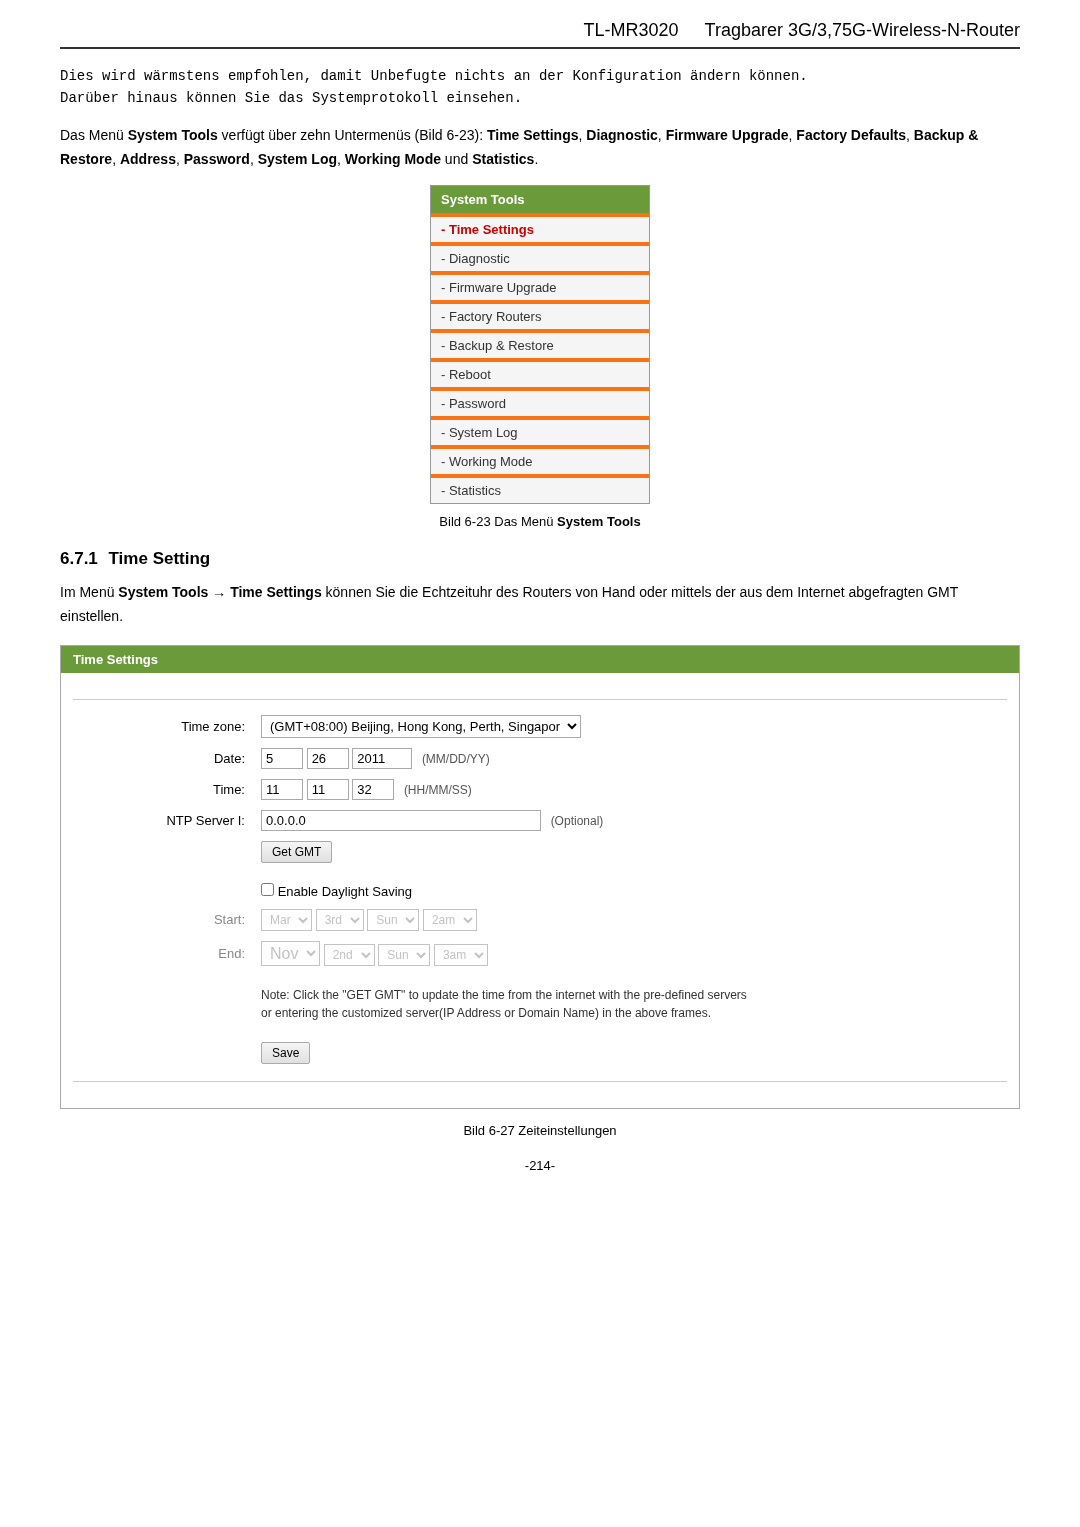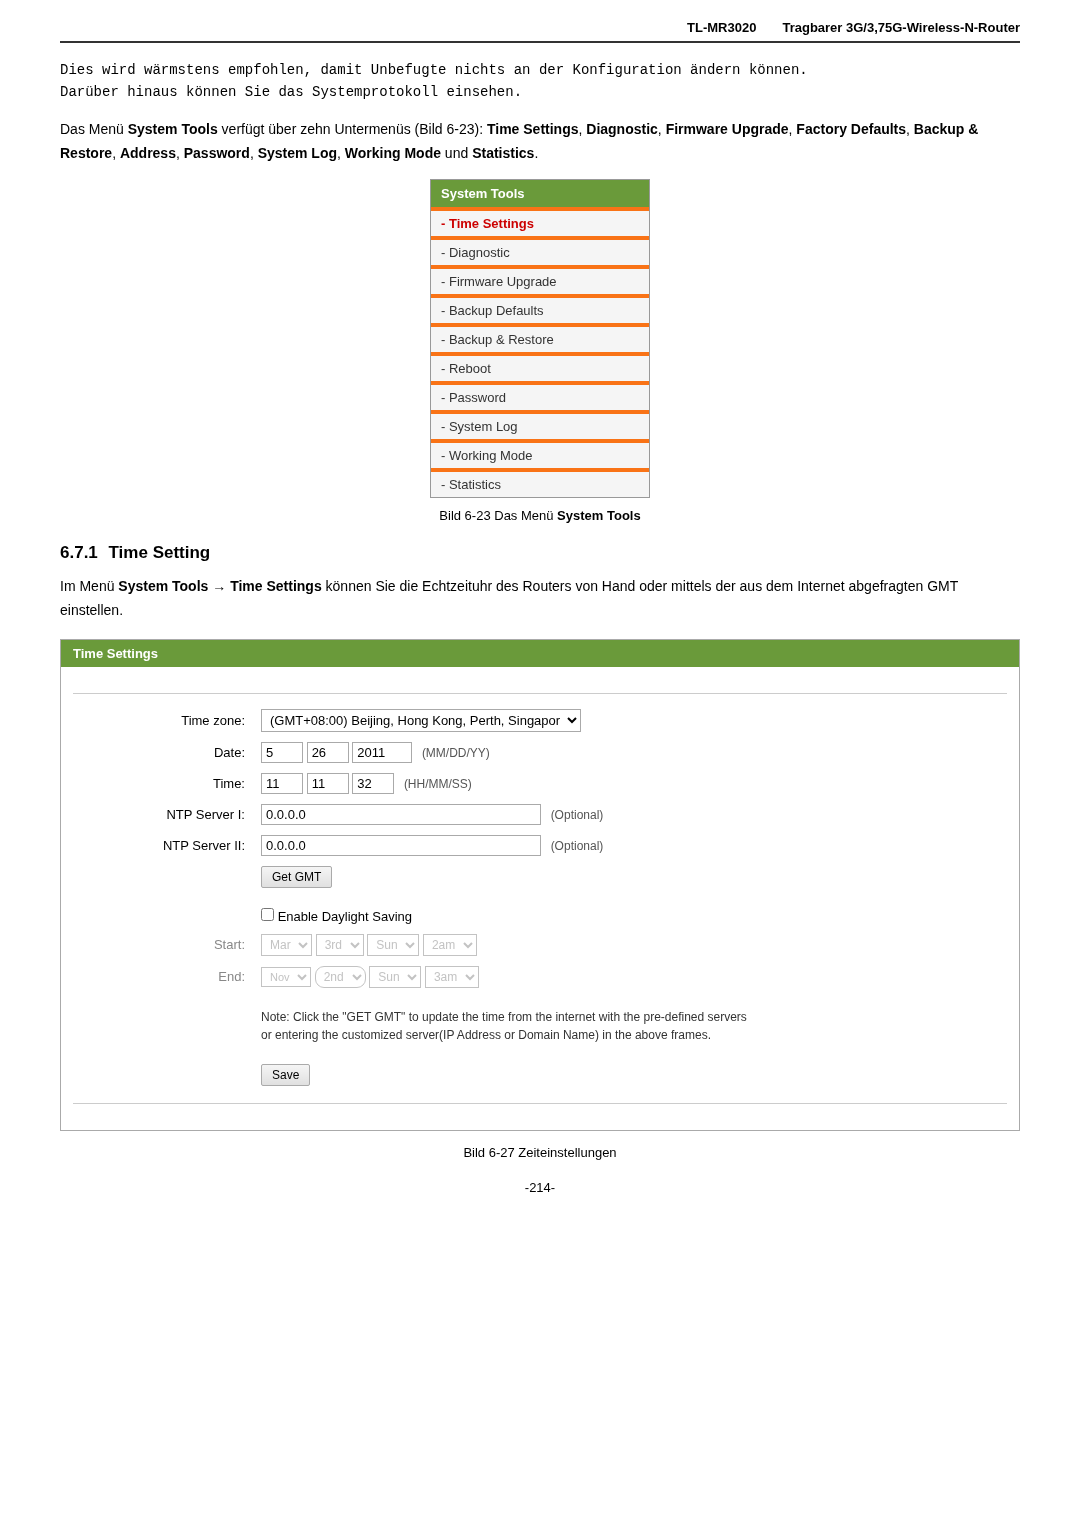--- a/index.html
+++ b/index.html
@@ -13,22 +13,22 @@
       padding: 20px 60px;
     }
     .header-bar {
       display: flex;
       justify-content: flex-end;
       border-bottom: 2px solid #333;
       padding-bottom: 6px;
       margin-bottom: 16px;
     }
     .header-bar span {
-      font-size: 13px;
-      font-weight: bold;
+      font-size: 18px;
+      font-weight: normal;
       color: #000;
     }
     .header-bar .model {
       margin-right: 10px;
     }
     .header-bar .product {
       color: #000;
     }
     .intro-text {
       margin-bottom: 14px;
@@ -191,21 +191,21 @@
     <span>Das Menü </span><b>System Tools</b><span> verfügt über zehn Untermenüs (Bild 6-23): </span><b>Time Settings</b>, <b>Diagnostic</b>, <b>Firmware Upgrade</b>, <b>Factory Defaults</b>, <b>Backup &amp; Restore</b>, <b>Address</b>, <b>Password</b>,
     <b>System Log</b>, <b>Working Mode</b> und <b>Statistics</b>.
   </p>
 </div>
 
 <div class="system-tools-menu">
   <div class="menu-header">System Tools</div>
   <div class="menu-item active">- Time Settings</div>
   <div class="menu-item">- Diagnostic</div>
   <div class="menu-item">- Firmware Upgrade</div>
-  <div class="menu-item">- Backup Defaults</div>
+  <div class="menu-item">- Factory Routers</div>
   <div class="menu-item">- Backup &amp; Restore</div>
   <div class="menu-item">- Reboot</div>
   <div class="menu-item">- Password</div>
   <div class="menu-item">- System Log</div>
   <div class="menu-item">- Working Mode</div>
   <div class="menu-item">- Statistics</div>
 </div>
 
 <div class="figure-caption">
   <span>Bild 6-23 Das Menü </span><b>System Tools</b>
@@ -259,27 +259,20 @@
         </tr>
 
         <tr>
           <td class="label-cell">NTP Server I:</td>
           <td class="value-cell">
             <input type="text" class="input-large" value="0.0.0.0" style="">
             <span class="optional-text">(Optional)</span>
           </td>
         </tr>
 
-        <tr>
-          <td class="label-cell">NTP Server II:</td>
-          <td class="value-cell">
-            <input type="text" class="input-large" value="0.0.0.0" style="">
-            <span class="optional-text">(Optional)</span>
-          </td>
-        </tr>
 
         <tr>
           <td class="label-cell"></td>
           <td class="value-cell">
             <button class="get-gmt-btn">Get GMT</button>
           </td>
         </tr>
 
         <tr>
           <td colspan="2" style="height:8px;"></td>
@@ -307,24 +300,24 @@
             </select>
             <select disabled="" style="color:#aaa;font-size:12px;">
               <option>2am</option>
             </select>
           </td>
         </tr>
 
         <tr class="daylight-row">
           <td class="label-cell" style="color:#888;">End:</td>
           <td class="value-cell">
-            <select disabled="" style="color:#aaa;font-size:11px;">
+            <select disabled="" style="color:#aaa;font-size:16px;">
               <option>Nov</option>
             </select>
-            <select disabled="" style="color:#aaa;font-size:12px;border-radius:9px;">
+            <select disabled="" style="color:#aaa;font-size:12px;">
               <option>2nd</option>
             </select>
             <select disabled="" style="color:#aaa;font-size:12px;">
               <option>Sun</option>
             </select>
             <select disabled="" style="color:#aaa;font-size:12px;">
               <option>3am</option>
             </select>
           </td>
         </tr>

